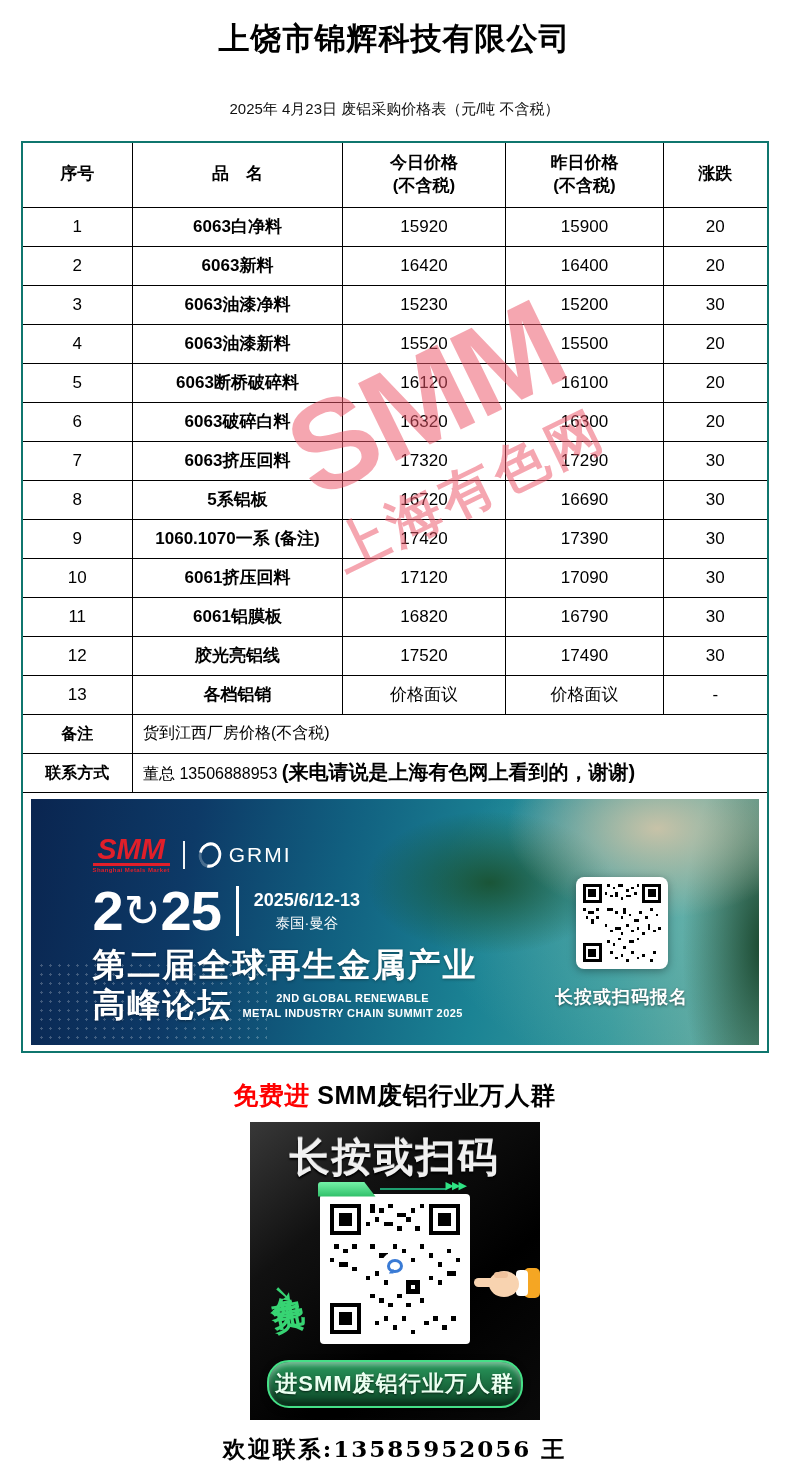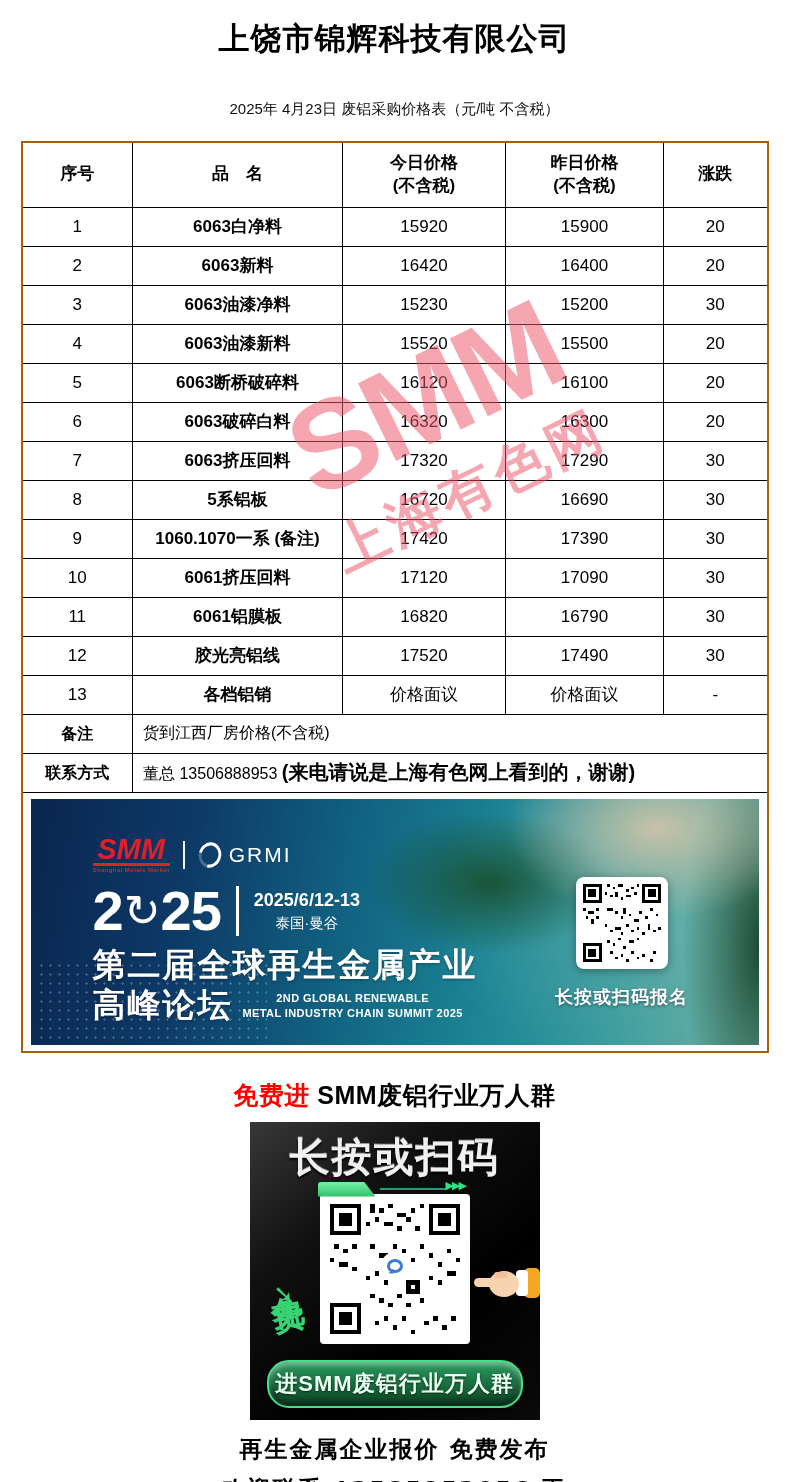--- a/index.html
+++ b/index.html
@@ -5,21 +5,21 @@
   * { margin:0; padding:0; box-sizing:border-box; }
   html,body { background:#ffffff; }
   .page {
     width:789px; height:1482px; position:relative; overflow:hidden;
     background:#ffffff; font-family:"Liberation Sans","DejaVu Sans",sans-serif; color:#000;
   }
   
   .title { padding-top:18px; text-align:center; font-size:31px; font-weight:900; letter-spacing:1px; }
   .subtitle { margin-top:40px; text-align:center; font-size:15px; color:#111; }
   
-  table.price { margin:22px auto 0; width:746px; border-collapse:collapse; border:2px solid #a16207; table-layout:fixed; background:#fff; }
+  table.price { margin:22px auto 0; width:746px; border-collapse:collapse; border:2px solid #0f766e; table-layout:fixed; background:#fff; }
   table.price th, table.price td { border:1px solid #000; text-align:center; vertical-align:middle; padding:0; }
   table.price thead tr { height:65px; }
   table.price th { font-size:17px; font-weight:bold; line-height:1.35; }
   table.price tbody tr.data-row { height:39px; font-size:17px; }
   td.cell-name { font-weight:bold; }
   tr.meta-row { height:39px; }
   tr.meta-row th { font-size:16px; }
   td.meta-value { text-align:left !important; padding-left:10px !important; font-size:16px; }
   .contact-bold { font-weight:bold; font-size:20px; }
   td.banner-cell { padding:6px 8px !important; height:258px; }
@@ -426,17 +426,16 @@
       <rect x="52" y="8" width="16" height="30" rx="5" fill="#f5a623"></rect>
       <rect x="44" y="10" width="12" height="26" rx="4" fill="#ffffff"></rect>
       <ellipse cx="32" cy="24" rx="15" ry="13" fill="#f8d3b0"></ellipse>
       <rect x="2" y="18" width="28" height="9" rx="4.5" fill="#f8d3b0"></rect>
       <rect x="22" y="12" width="14" height="6" rx="3" fill="#f0c29c"></rect>
     </svg>
     <div class="card-btn">进SMM废铝行业万人群</div>
   </div>
 
   <div class="footer">
-    <div>再生金属企业报价  免费发布</div>
     <div class="footer-line2">欢迎联系:13585952056  王</div>
   </div>
 
 </div>
 
 </body></html>

